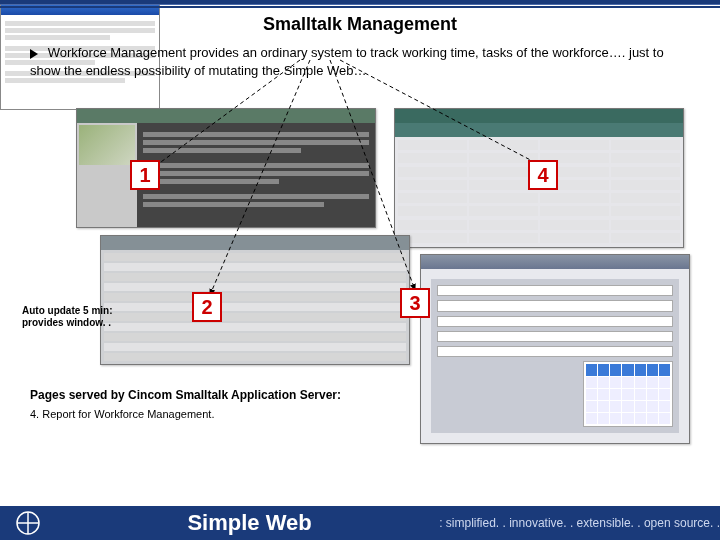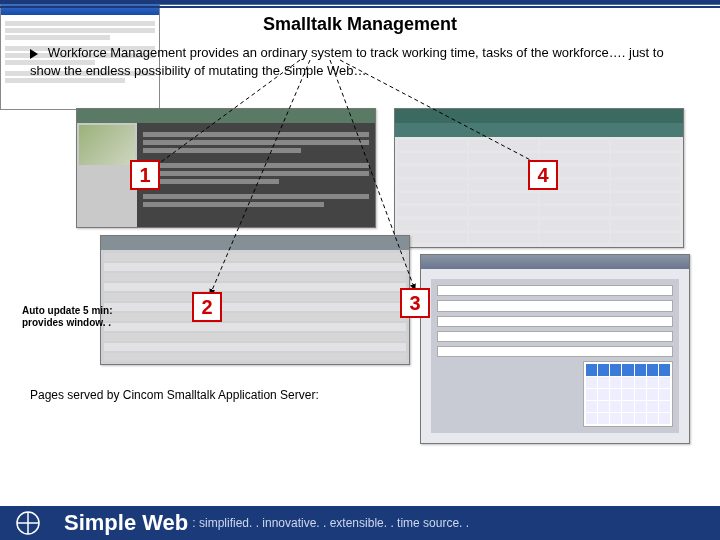--- a/index.html
+++ b/index.html
@@ -62,25 +62,25 @@
   .n4 { top:160px; left:528px; }
 
   
   svg.arrows { position:absolute; top:0; left:0; width:720px; height:540px; pointer-events:none; z-index:35; }
 
   
   .popup-caption { position:absolute; top:305px; left:22px; font-size:10px; font-weight:bold; line-height:1.2; color:#000; z-index:41; }
 
   
   .served { position:absolute; top:388px; left:30px; font-size:12px; color:#000; }
-  .served .hdr { font-weight:normal; margin-bottom:6px; }
+  .served .hdr { font-weight:bold; margin-bottom:6px; }
   .served .item { font-size:11px; margin:6px 0; }
 
   
-  .footer { position:absolute; bottom:0; left:0; right:0; height:34px; background:#1a3a7a; display:flex; align-items:center; }
+  .footer { position:absolute; bottom:0; left:0; right:0; height:34px; background:#1a3a7a; display:flex; align-items:center;justify-content:space-between; }
   .footer .logo { width:56px; height:34px; display:flex; align-items:center; justify-content:center; }
   .footer .logo svg { stroke:#fff; }
   .footer .text { color:#cdd7ee; font-size:12px; }
   .footer .brand { font-size:22px; font-weight:bold; color:#fff; margin:0 4px 0 8px; }
 </style>
 </head>
 <body>
 
 <div class="topbar"></div>
 <div class="topbar2"></div>
@@ -251,25 +251,26 @@
 <div class="numlabel n3">3</div>
 <div class="numlabel n4">4</div>
 
 <div class="popup-caption">
   <div>Auto update 5 min:</div>
   <div>provides window. .</div>
 </div>
 
 <div class="served">
   <div class="hdr">Pages served by Cincom Smalltalk Application Server:</div>
+  <div class="item">4. Report for Workforce Management.</div>
 </div>
 
 <div class="footer">
   <div class="logo">
     <svg width="26" height="26" viewBox="0 0 26 26" fill="none" stroke="#fff" stroke-width="1.5">
       <circle cx="13" cy="13" r="11"></circle>
       <line x1="2" y1="13" x2="24" y2="13"></line>
       <line x1="13" y1="2" x2="13" y2="24"></line>
     </svg>
   </div>
   <span class="brand">Simple Web</span>
-  <span class="text">: simplified. . innovative. . extensible. . time source. .</span>
+  <span class="text">: simplified. . innovative. . extensible. . open source. .</span>
 </div>
 
 </body></html>

